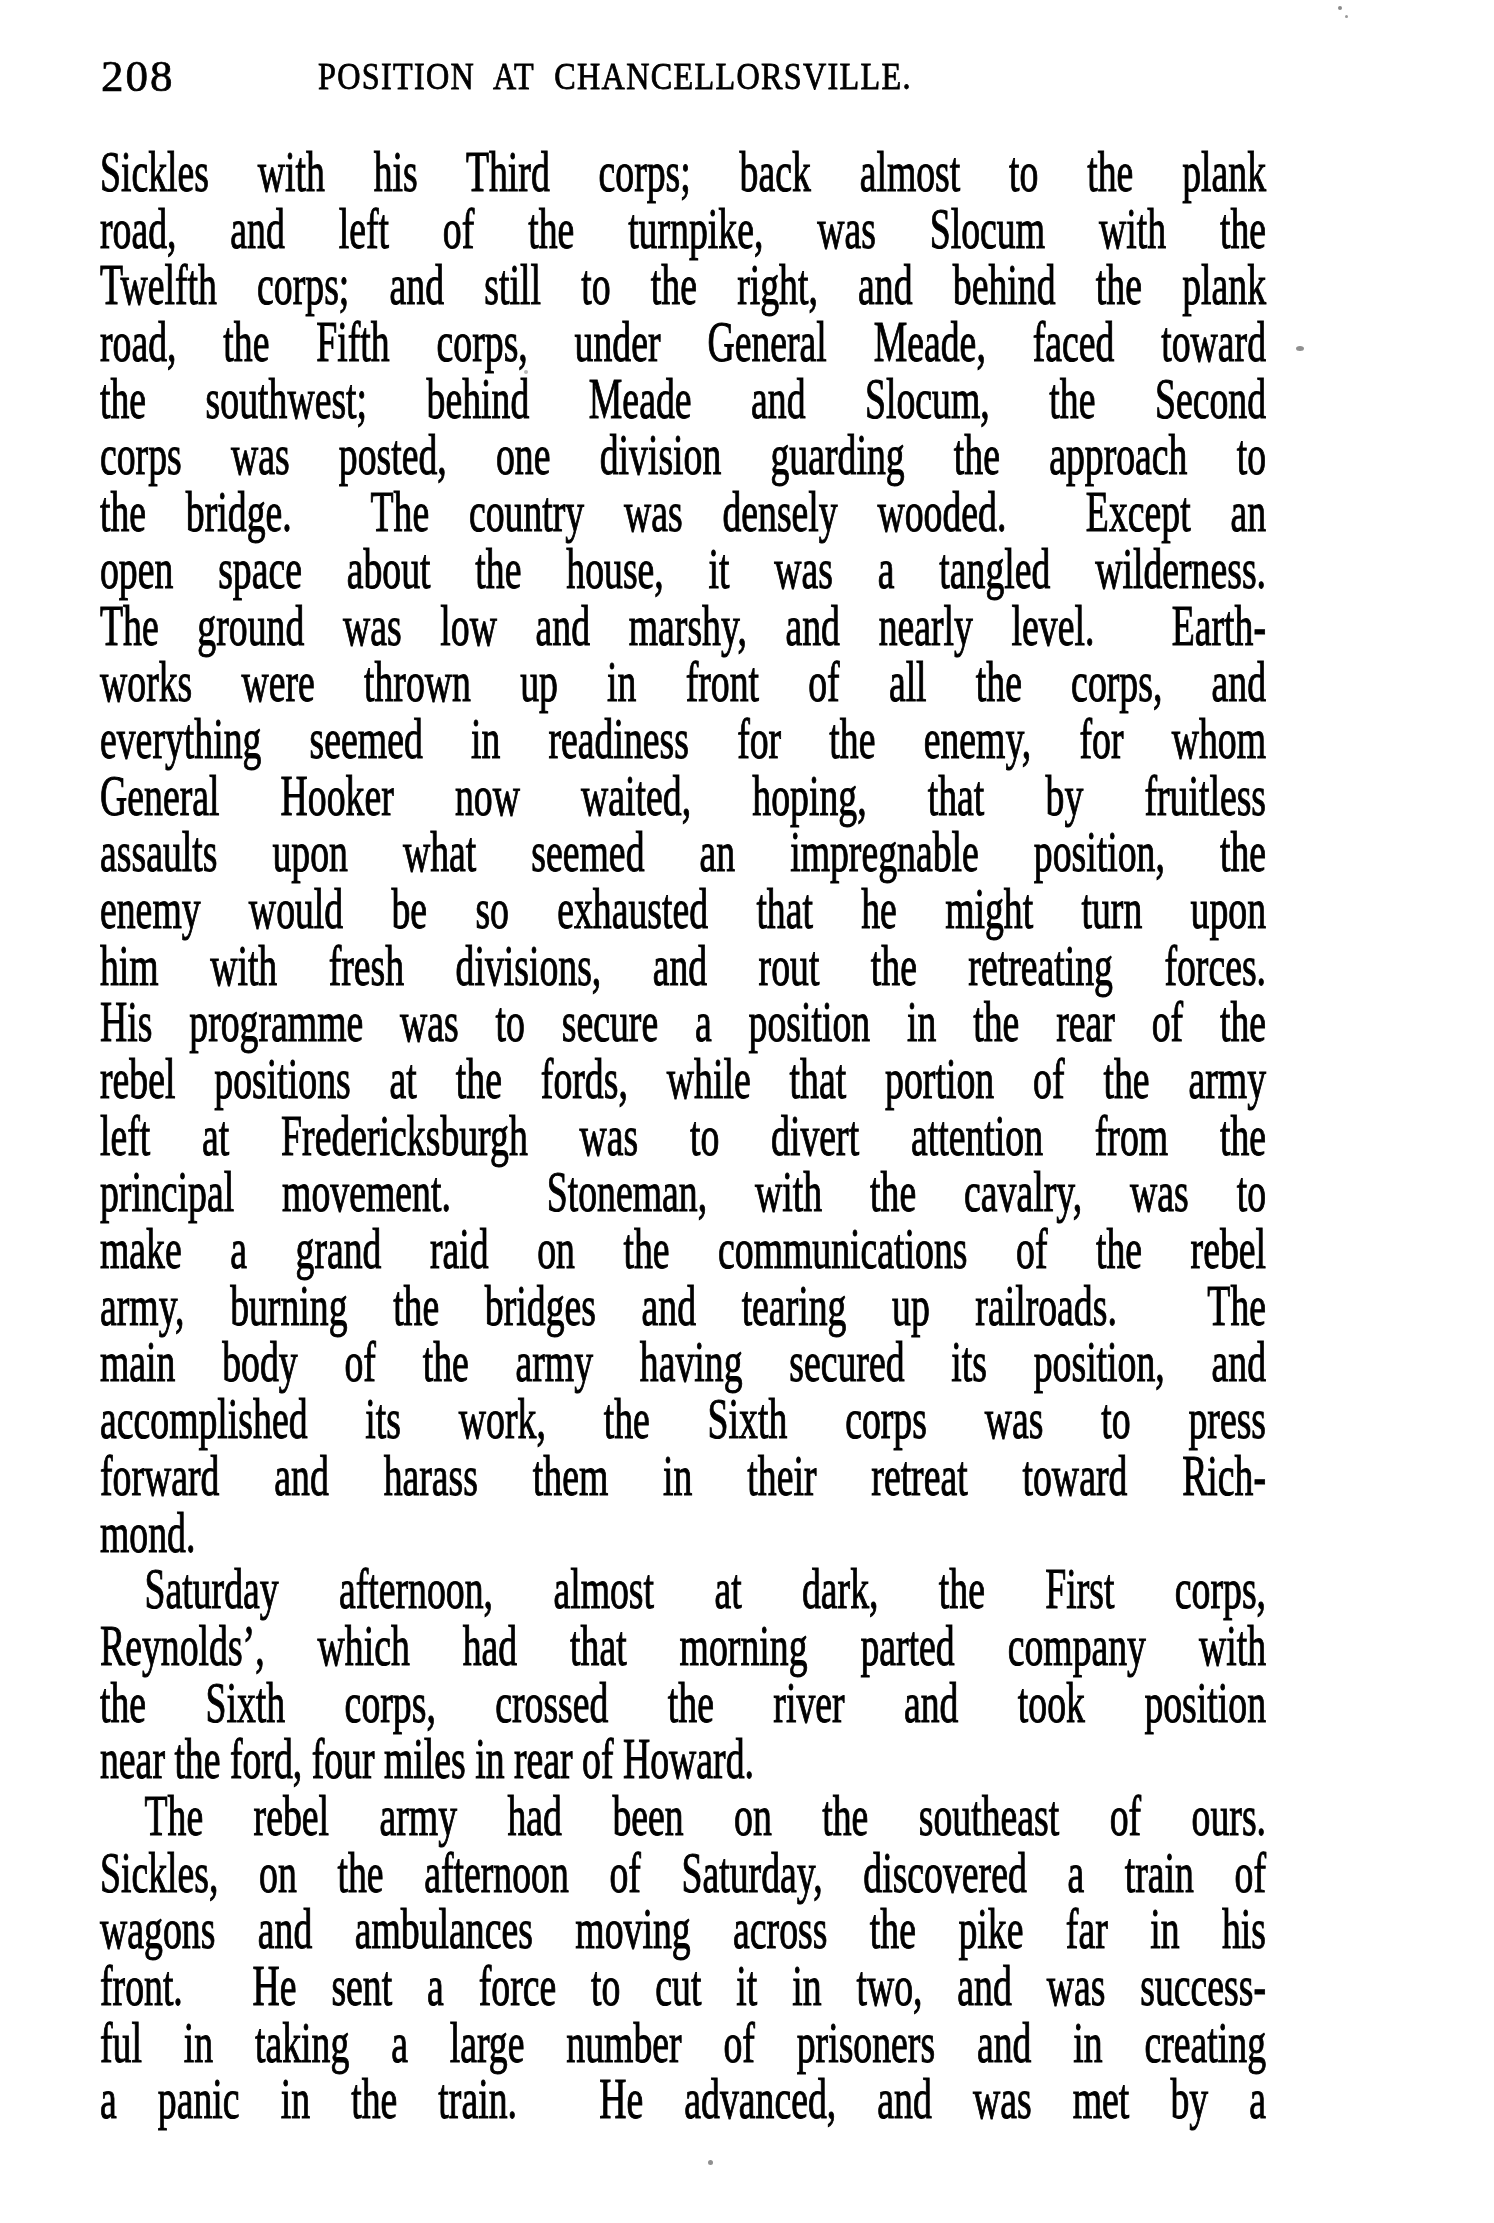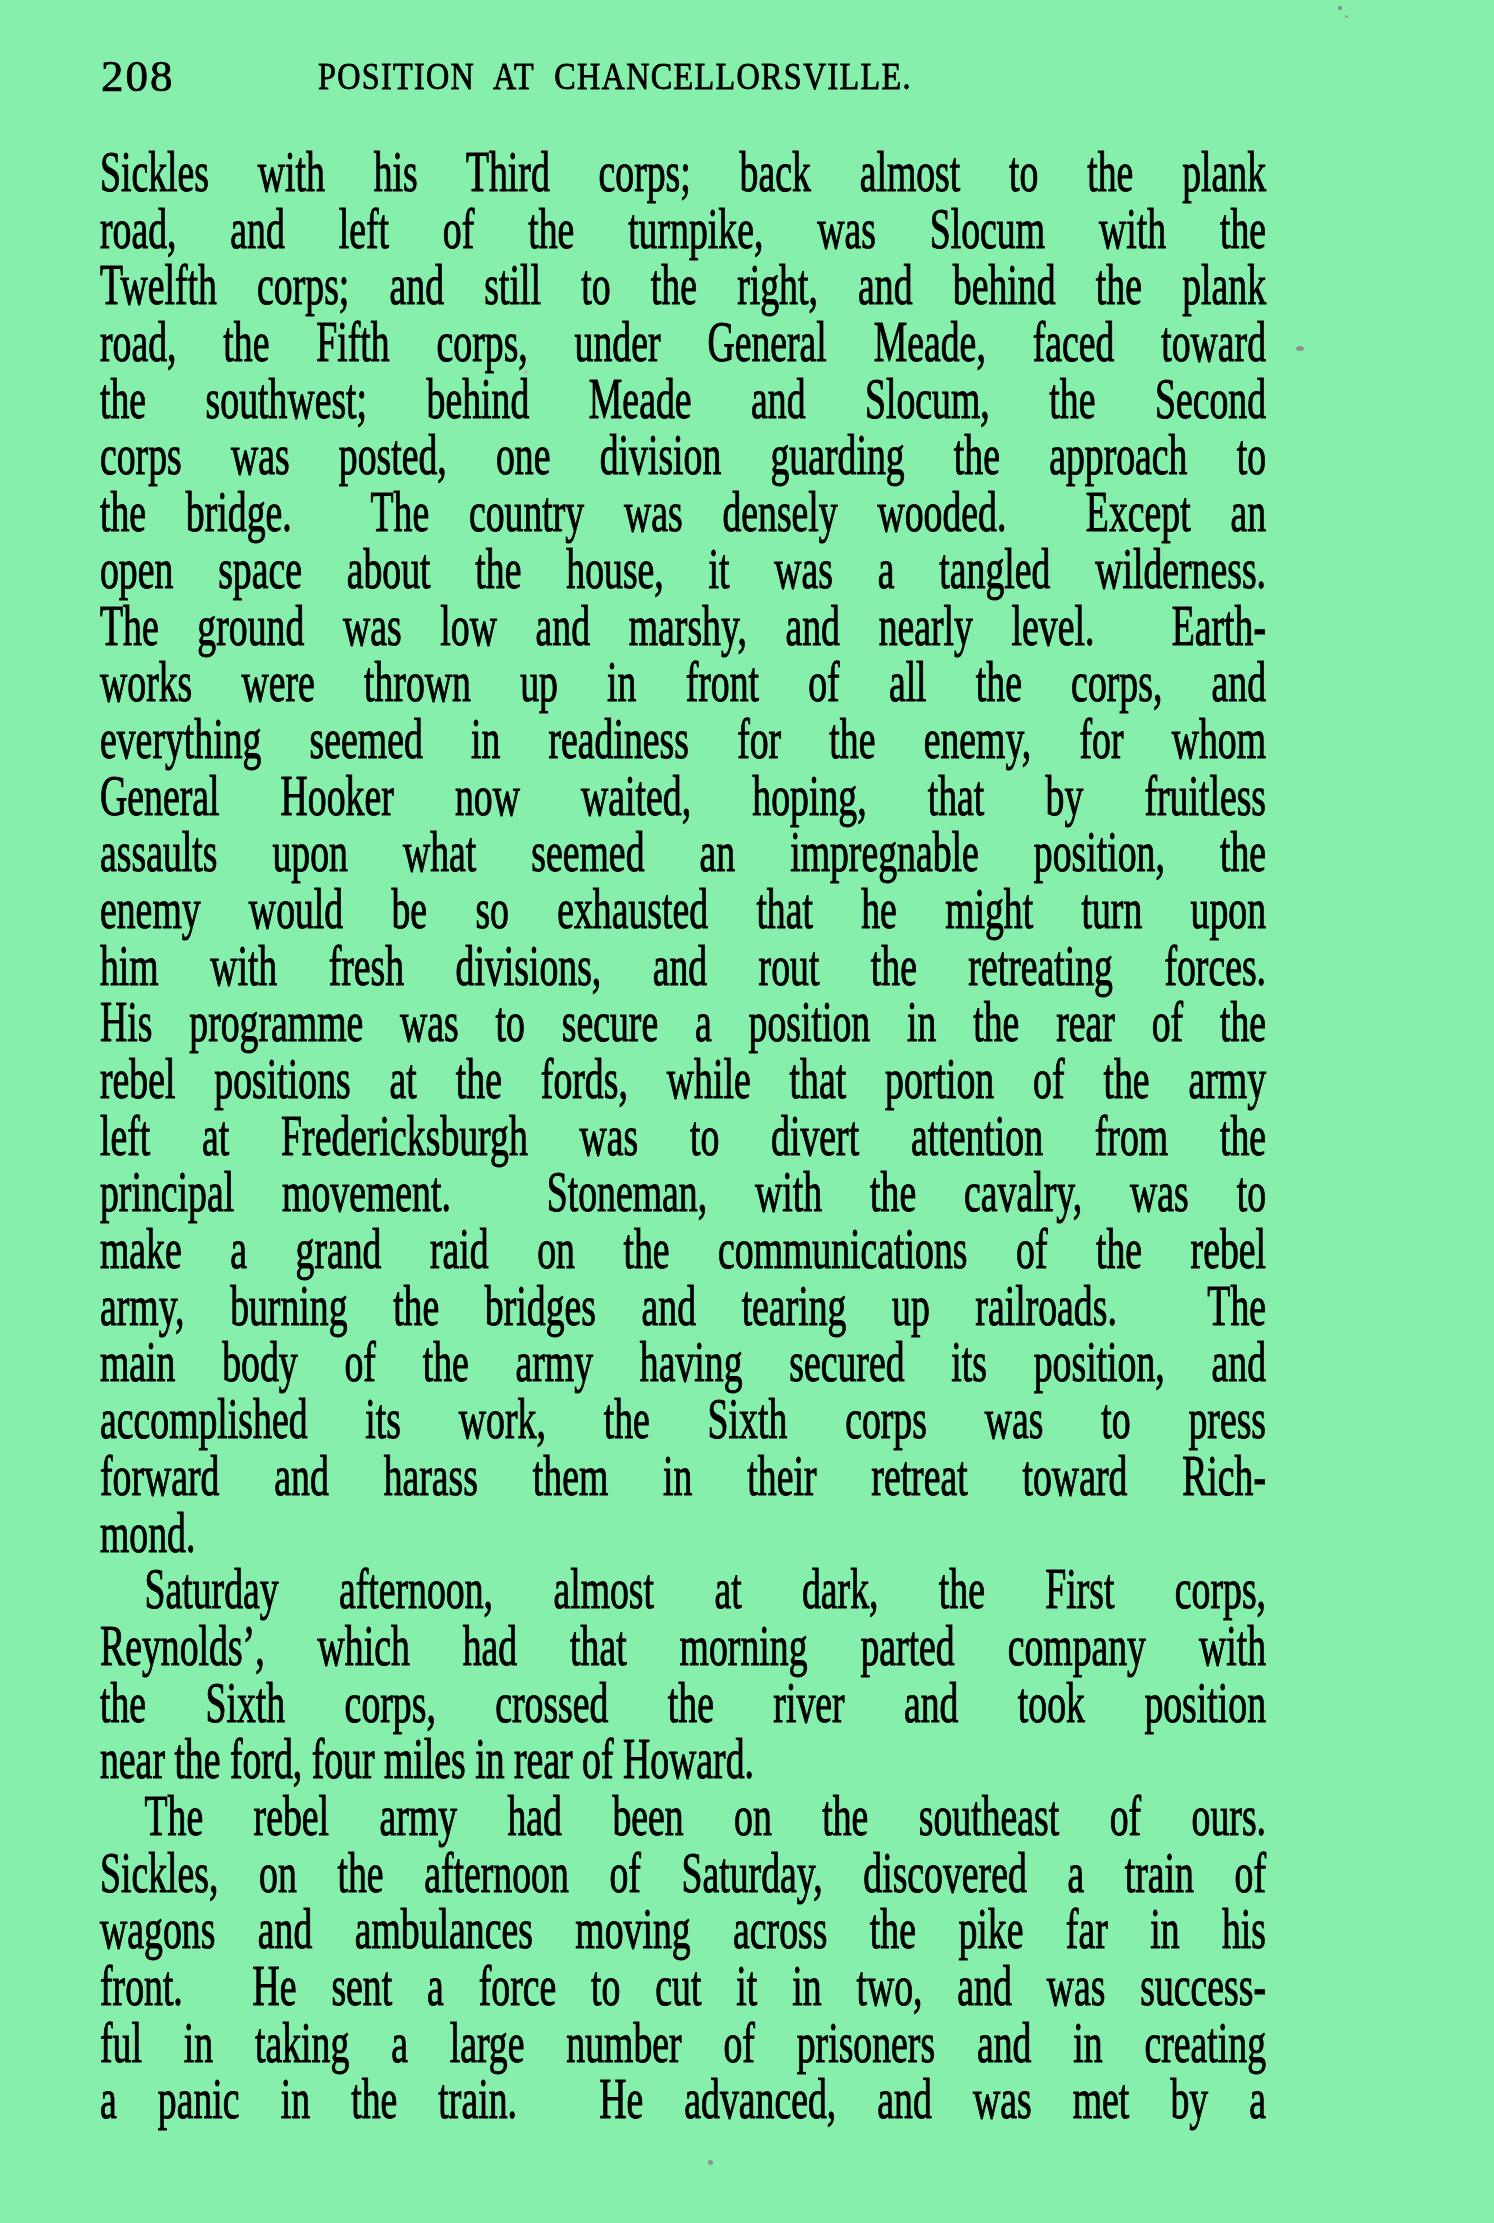--- a/index.html
+++ b/index.html
@@ -1,20 +1,20 @@
 <!DOCTYPE html>
 <html><head>
 <meta charset="utf-8">
 <style>
   html, body { margin: 0; padding: 0; background: #e8e8e8; }
   .page {
     position: relative;
     width: 1494px;
     height: 2223px;
-    background: #86efac;
+    background: #ffffff;
     overflow: hidden;
     font-family: "Liberation Serif", "DejaVu Serif", serif;
     color: #000;
   }
   .pageno {
     position: absolute;
     left: 101px;
     top: 54px;
     font-size: 45px;
     line-height: 45px;

